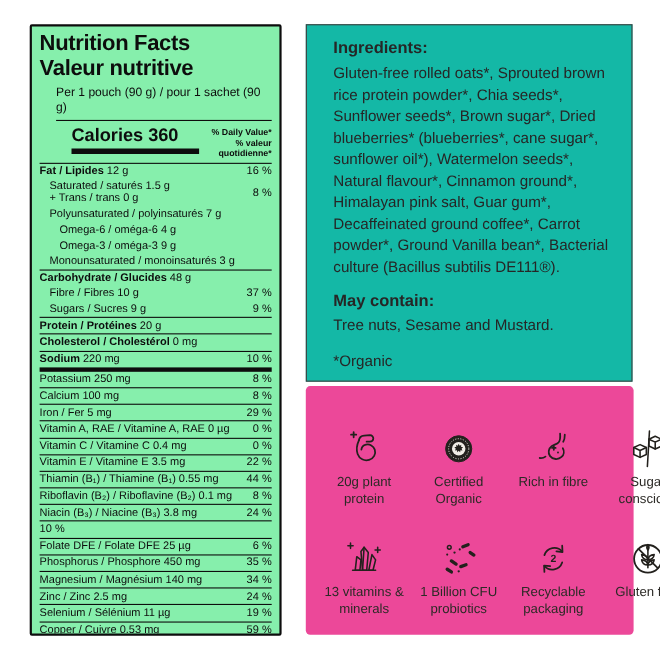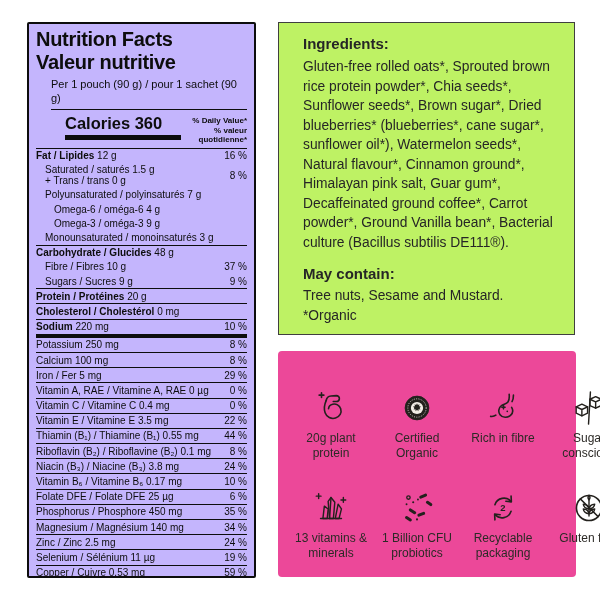--- a/index.html
+++ b/index.html
@@ -1,45 +1,45 @@
 <!DOCTYPE html>
 <html><head>
 <meta charset="utf-8">
 <style>
   html,body{margin:0;padding:0;background:#ffffff;}
   .stage{position:relative;width:600px;height:600px;background:#ffffff;overflow:hidden;
          font-family:"Liberation Sans",sans-serif;color:#0d0d0d;}
 
   
   .nfl{position:absolute;left:27px;top:22px;width:229px;height:556px;box-sizing:border-box;
-       border:2px solid #0d0d0d;border-radius:2px;padding:4px 7px 0 7px;background:#c4b5fd;overflow:hidden;}
+       border:2px solid #0d0d0d;border-radius:2px;padding:4px 7px 0 7px;background:#86efac;overflow:hidden;}
   .nfl-title{font-size:20px;font-weight:bold;line-height:23px;letter-spacing:-0.3px;}
   .nfl-serving{font-size:11px;line-height:14px;padding:3px 0 4px 0;border-bottom:1.5px solid #0d0d0d;margin-left:15px;}
   .cal-row{display:flex;justify-content:space-between;align-items:flex-start;
            padding:4px 0 3px 0;border-bottom:1.5px solid #0d0d0d;}
   .cal-left{font-size:16.5px;font-weight:bold;line-height:18px;border-bottom:5px solid #0d0d0d;
             padding-bottom:3px;width:146px;margin-left:29px;}
   .cal-right{text-align:right;font-size:8px;font-weight:bold;line-height:9.5px;padding-top:2px;}
 
   .nrow{display:flex;justify-content:space-between;align-items:center;
         font-size:10px;line-height:11px;padding:1.6px 0;}
   .nrow .nm{padding-right:4px;}
   .nrow.ind1 .nm{padding-left:9px;}
   .nrow.ind2 .nm{padding-left:18px;}
   .rule-thin{border-top:1px solid #0d0d0d;}
   .rule-thick{border-top:4.5px solid #0d0d0d;}
   .dv{white-space:nowrap;}
 
   
   .ing-box{position:absolute;left:278px;top:22px;width:297px;min-height:313px;box-sizing:border-box;
-           border:1.5px solid #3f3f3f;background:#bef264;padding:10px 15px 8px 24px;color:#262626;}
+           border:1.5px solid #3f3f3f;background:#14b8a6;padding:10px 15px 8px 24px;color:#262626;}
   .ing-h{font-size:15px;font-weight:bold;line-height:21px;margin:0 0 3px 0;}
   .ing-body{font-size:13.8px;line-height:19.5px;}
   .ing-h2{font-size:15px;font-weight:bold;line-height:20px;margin:12px 0 2px 0;}
-  .ing-organic{font-size:13.8px;line-height:19.5px;}
+  .ing-organic{font-size:13.8px;line-height:19.5px;margin-top:13px;}
 
   
   .feat-panel{position:absolute;left:278px;top:351px;width:298px;height:226px;box-sizing:border-box;
               background:#ec4899;border-radius:4px;padding:38px 10px 0 10px;}
   .feat-grid{display:grid;grid-template-columns:repeat(4,1fr);row-gap:28px;}
   .feat{text-align:center;}
   .feat .ic{height:38px;display:flex;align-items:center;justify-content:center;color:#23211d;}
   .feat .lbl{margin:4px auto 0 auto;width:86px;font-size:12px;line-height:15px;color:#2c2a26;}
 </style>
 </head>
@@ -130,21 +130,20 @@
         </div>
         <div class="nrow rule-thin">
           <div class="nm">Riboflavin (B₂) / Riboflavine (B₂) 0.1 mg</div>
           <div class="dv">8 %</div>
         </div>
         <div class="nrow rule-thin">
           <div class="nm">Niacin (B₃) / Niacine (B₃) 3.8 mg</div>
           <div class="dv">24 %</div>
         </div>
         <div class="nrow rule-thin">
-          <div class="nm">Vitamin B₆ / Vitamine B₆ 0.17 mg</div>
           <div class="dv">10 %</div>
         </div>
         <div class="nrow rule-thin">
           <div class="nm">Folate DFE / Folate DFE 25 µg</div>
           <div class="dv">6 %</div>
         </div>
         <div class="nrow rule-thin">
           <div class="nm">Phosphorus / Phosphore 450 mg</div>
           <div class="dv">35 %</div>
         </div>

